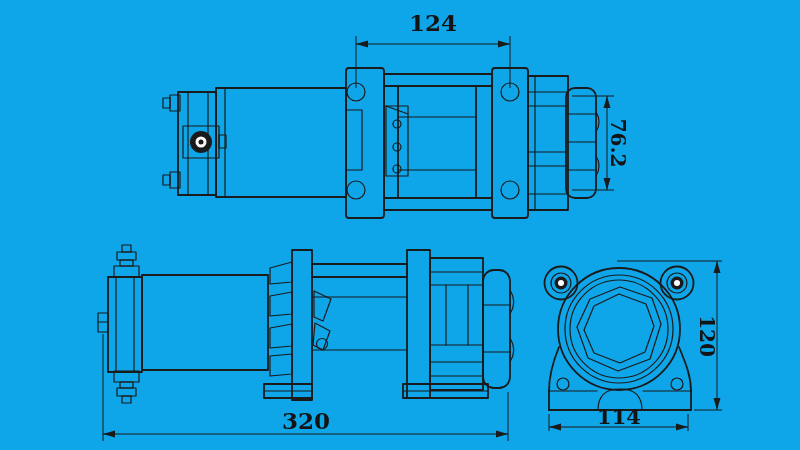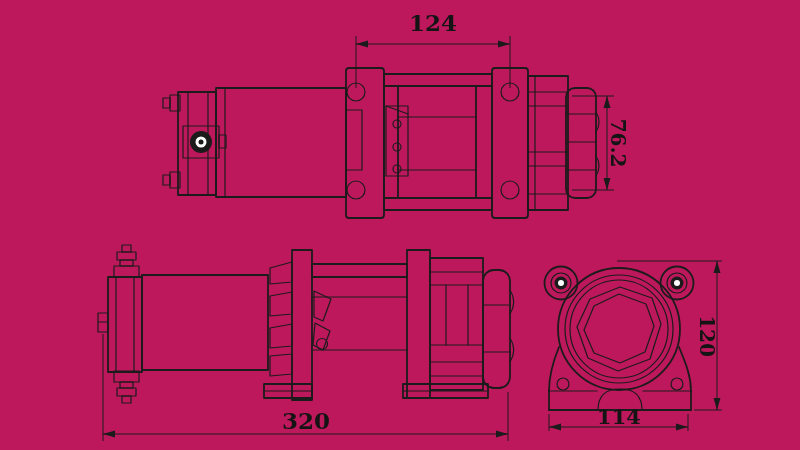--- a/index.html
+++ b/index.html
@@ -1,16 +1,16 @@
 <!DOCTYPE html>
 <html><head>
 <meta charset="utf-8">
 <style>
   html,body{margin:0;padding:0;background:#ffffff;}
-  .canvas{position:relative;width:800px;height:450px;background:#be185d;overflow:hidden;}
+  .canvas{position:relative;width:800px;height:450px;background:#0ea5e9;overflow:hidden;}
   svg{display:block;}
   .ol{fill:none;stroke:#1b1b1b;stroke-width:1.8;stroke-linejoin:round;stroke-linecap:round;}
   .il{fill:none;stroke:#1b1b1b;stroke-width:1.2;stroke-linejoin:round;stroke-linecap:round;}
   .dl{fill:none;stroke:#1b1b1b;stroke-width:1;}
   .ar{fill:#1b1b1b;stroke:none;}
   .fl{fill:#1b1b1b;stroke:none;}
   .wh{fill:#ffffff;stroke:none;}
   .dim-text{font-family:"DejaVu Serif","Liberation Serif",serif;font-weight:bold;fill:#141414;}
 </style>
 </head>

